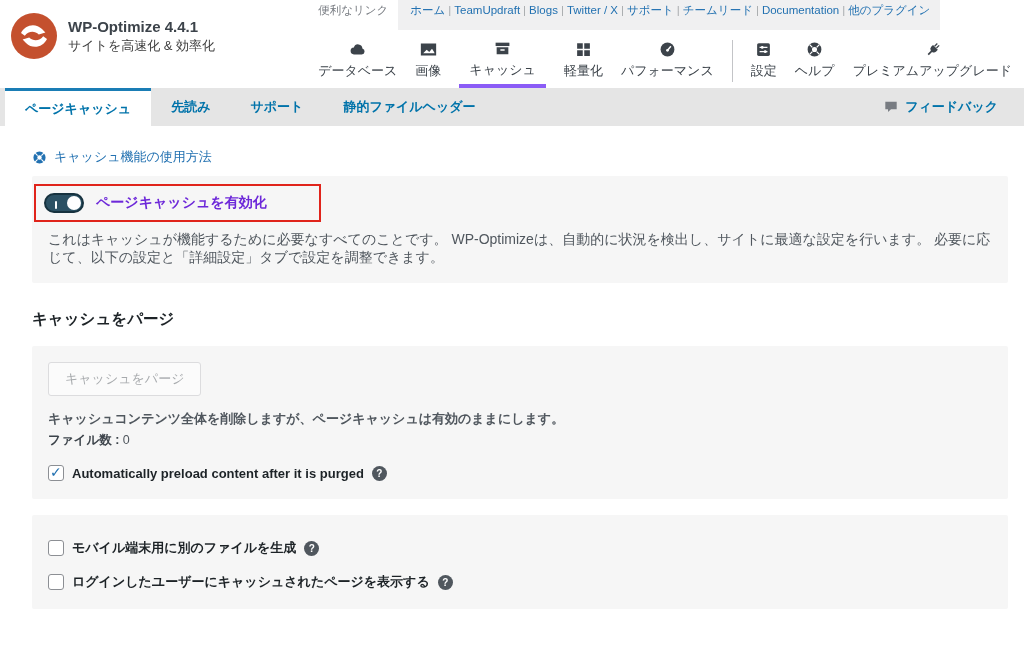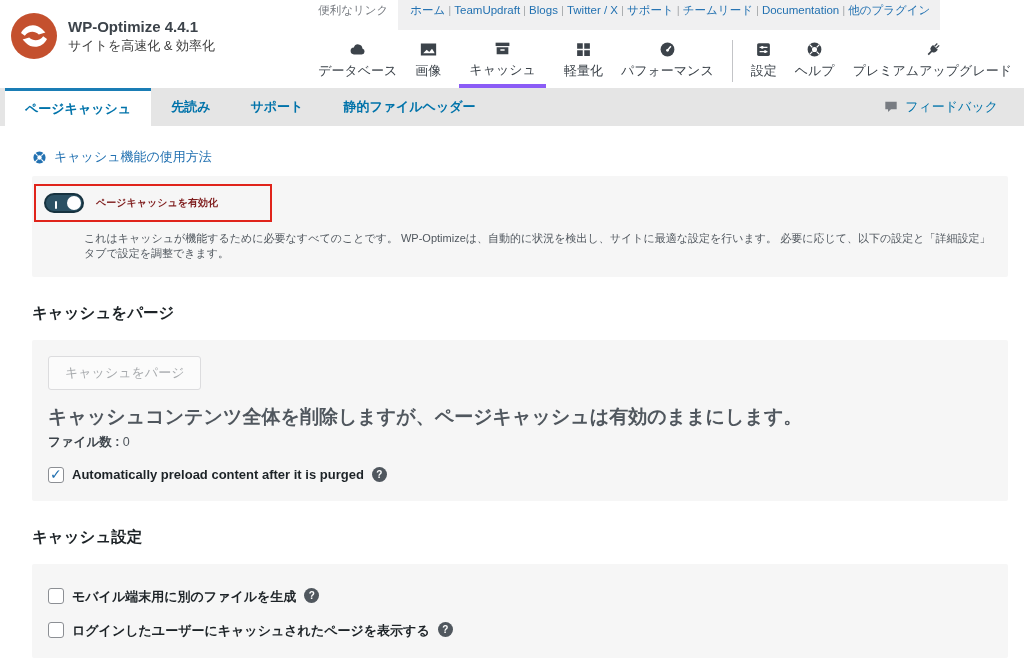--- a/index.html
+++ b/index.html
@@ -27,53 +27,53 @@
   .nav-item .nav-icon svg { width:100%; height:100%; fill:currentColor; }
   .nav-item.active { border-bottom:4px solid #8b5cf6; padding-bottom:5px; padding-left:10px; padding-right:10px; }
   .nav-divider { width:1px; background:#c3c4c7; height:42px; margin-bottom:6px; }
 
   
   .tabbar { display:flex; align-items:stretch; height:38px; background:#e5e5e5; position:relative; }
   .tab { display:flex; align-items:center; padding:0 20px; font-size:13px; font-weight:bold;
     color:#0073aa; cursor:pointer; }
   .tab.active { background:#fff; border-top:3px solid #1a7db5; margin-left:5px; }
   .feedback { margin-left:auto; display:flex; align-items:center; gap:7px; padding-right:26px;
-    font-size:13px; font-weight:normal; color:#0073aa; cursor:pointer; }
+    font-size:13px; font-weight:bold; color:#0073aa; cursor:pointer; }
   .feedback .bubble { width:14px; height:14px; color:#787c82; }
   .feedback .bubble svg { width:100%; height:100%; fill:currentColor; }
 
   
   .content { padding:0 16px 0 32px; }
   .help-link-row { display:flex; align-items:center; gap:7px; margin-top:22px;
     font-size:13px; color:#2271b1; cursor:pointer; }
   .help-link-row .buoy { width:15px; height:15px; }
   .help-link-row .buoy svg { width:100%; height:100%; fill:#2271b1; }
   .help-link-row a { color:#2271b1; text-decoration:none; }
 
   .panel { background:#f6f6f6; border-radius:2px; padding:12px 16px; }
   .panel-enable { margin-top:10px; padding-top:8px; padding-bottom:16px; }
 
   .toggle-row { display:inline-flex; align-items:center; gap:12px;
     border:2px solid #e0241b; padding:7px 52px 7px 8px; margin-left:-14px; }
   .toggle { position:relative; width:40px; height:20px; border-radius:11px;
     background:#2c5164; border:2px solid #17323f; cursor:pointer; flex:0 0 auto; }
   .toggle .bar { position:absolute; left:9px; top:6px; width:2px; height:8px; background:#fff; border-radius:1px; }
   .toggle .knob { position:absolute; right:1px; top:1px; width:14px; height:14px; border-radius:50%; background:#fff; }
-  .toggle-label { font-size:10px; font-weight:bold; color:#7f1d1d; white-space:nowrap; }
-  .enable-desc { font-size:11px; color:#50575e; margin-top:9px;margin-left:36px; }
+  .toggle-label { font-size:14px; font-weight:bold; color:#6d28d9; white-space:nowrap; }
+  .enable-desc { font-size:14px; color:#50575e; margin-top:9px; }
 
   .section-heading { font-size:15.5px; font-weight:bold; color:#1d2327; margin-top:26px; }
   .panel-purge { margin-top:16px; padding:16px 16px 18px 16px; }
   .btn-secondary { display:inline-block; font-size:13px; color:#a7aaad; background:#fbfbfb;
     border:1px solid #dcdcde; border-radius:3px; padding:7px 16px; cursor:default; }
-  .purge-desc { font-size:19px; font-weight:bold; color:#50575e; margin-top:14px; }
+  .purge-desc { font-size:13px; font-weight:bold; color:#50575e; margin-top:14px; }
   .stat-line { font-size:12.5px; color:#50575e; margin-top:4px; }
   .stat-line:first-of-type { margin-top:14px; }
   .stat-line .stat-label { font-weight:bold; color:#3c434a; }
-  .checkbox-row { display:flex; gap:8px; margin-top:16px; cursor:pointer; }
+  .checkbox-row { display:flex; align-items:center; gap:8px; margin-top:16px; cursor:pointer; }
   .checkbox { width:16px; height:16px; background:#fff; border:1px solid #8c8f94; border-radius:3px;
     flex:0 0 auto; position:relative; }
   .checkbox.checked::after { content:"✓"; position:absolute; left:1px; top:-2px;
     color:#2271b1; font-size:14px; font-weight:bold; }
   .checkbox-label { font-size:13px; font-weight:bold; color:#1d2327; }
   .qmark { width:15px; height:15px; border-radius:50%; background:#50575e; color:#fff;
     font-size:10px; font-weight:bold; display:flex; align-items:center; justify-content:center; flex:0 0 auto; }
 
   .panel-settings { margin-top:16px; padding:8px 16px 18px 16px; }
 </style>
@@ -236,21 +236,20 @@
     <div class="stat-line">
       <span class="stat-label">ファイル数 :</span><span> 0</span>
     </div>
     <div class="checkbox-row">
       <span class="checkbox checked"></span>
       <span class="checkbox-label">Automatically preload content after it is purged</span>
       <span class="qmark">?</span>
     </div>
   </div>
 
-  <div class="section-heading">キャッシュ設定</div>
 
   <div class="panel panel-settings">
     <div class="checkbox-row">
       <span class="checkbox"></span>
       <span class="checkbox-label">モバイル端末用に別のファイルを生成</span>
       <span class="qmark">?</span>
     </div>
     <div class="checkbox-row">
       <span class="checkbox"></span>
       <span class="checkbox-label">ログインしたユーザーにキャッシュされたページを表示する</span>

